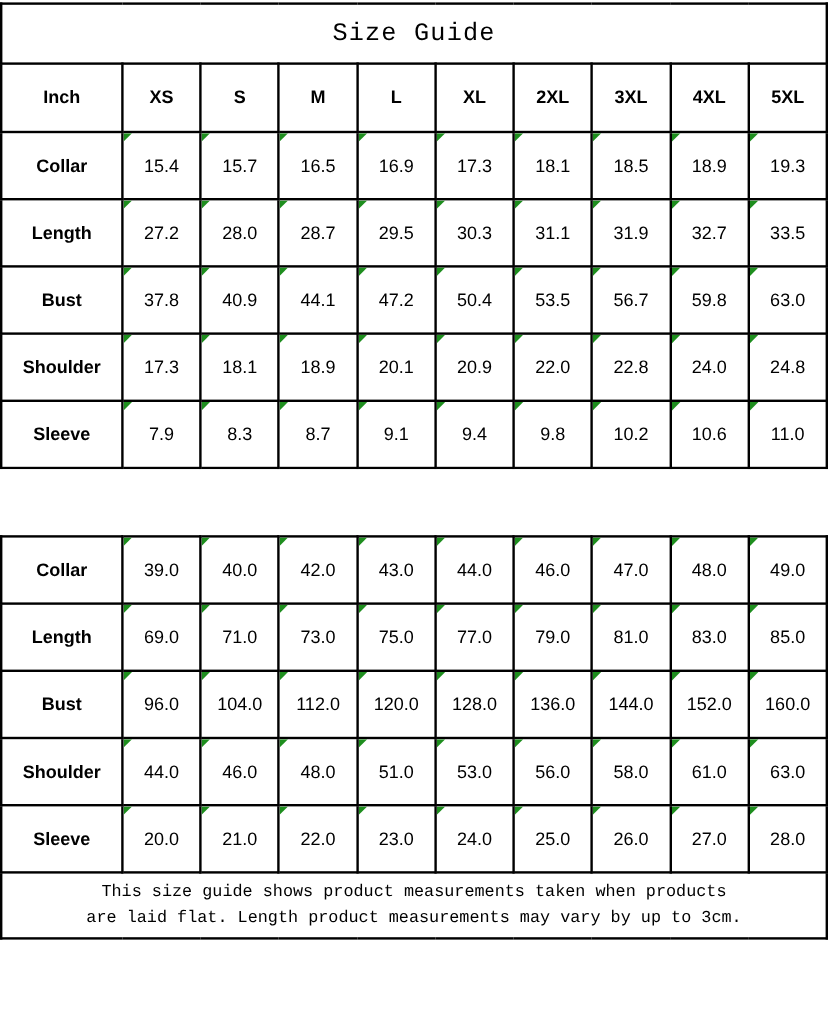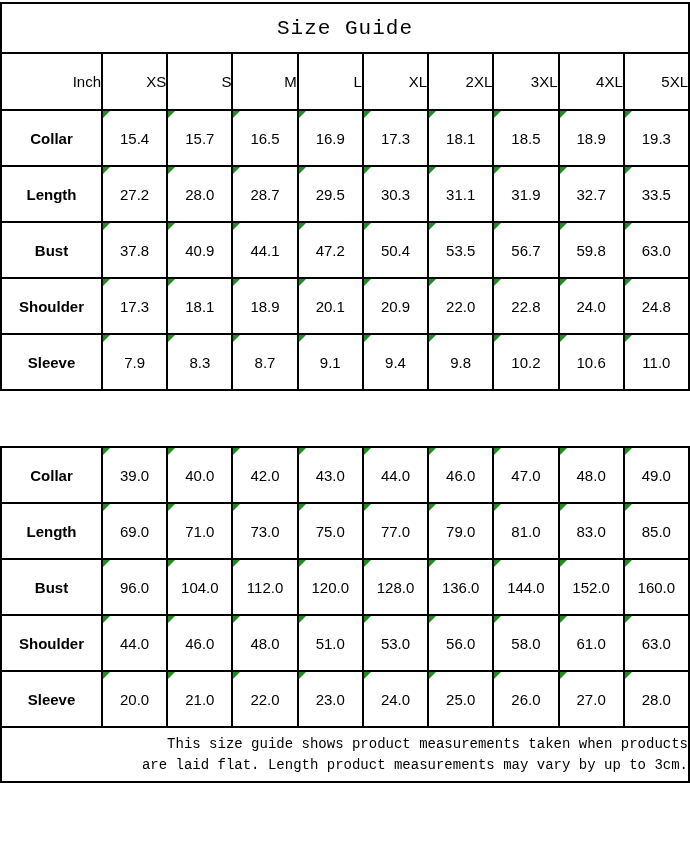--- a/index.html
+++ b/index.html
@@ -29,23 +29,22 @@
   }
   .title-cell {
     height: 48px;
     font-family: "Liberation Mono", monospace;
     font-weight: normal;
     font-size: 21px;
     letter-spacing: 1px;
   }
   .header-cell {
     height: 55px;
-    font-weight: normal;
+    font-weight: bold;
     font-size: 15px;
-    text-align: right;
   }
   .label-cell {
     height: 54px;
     font-weight: bold;
     font-size: 15px;
     margin-top: 20px;
   }
   .value-cell {
     height: 54px;
     font-weight: normal;
@@ -62,21 +61,20 @@
     border-top: 7px solid var(--flag-green, #1e8e1e);
     border-right: 7px solid transparent;
   }
   .gap-band { height: 55px; background: var(--bg, #ffffff); }
   .footer-cell {
     height: 53px;
     font-family: "Liberation Mono", monospace;
     font-size: 14px;
     font-weight: normal;
     line-height: 1.5;
-    text-align: right;
   }
 </style>
 </head>
 <body>
 
 <div class="page">
 
   <table class="size-table">
     <colgroup>
       <col class="label-col">

